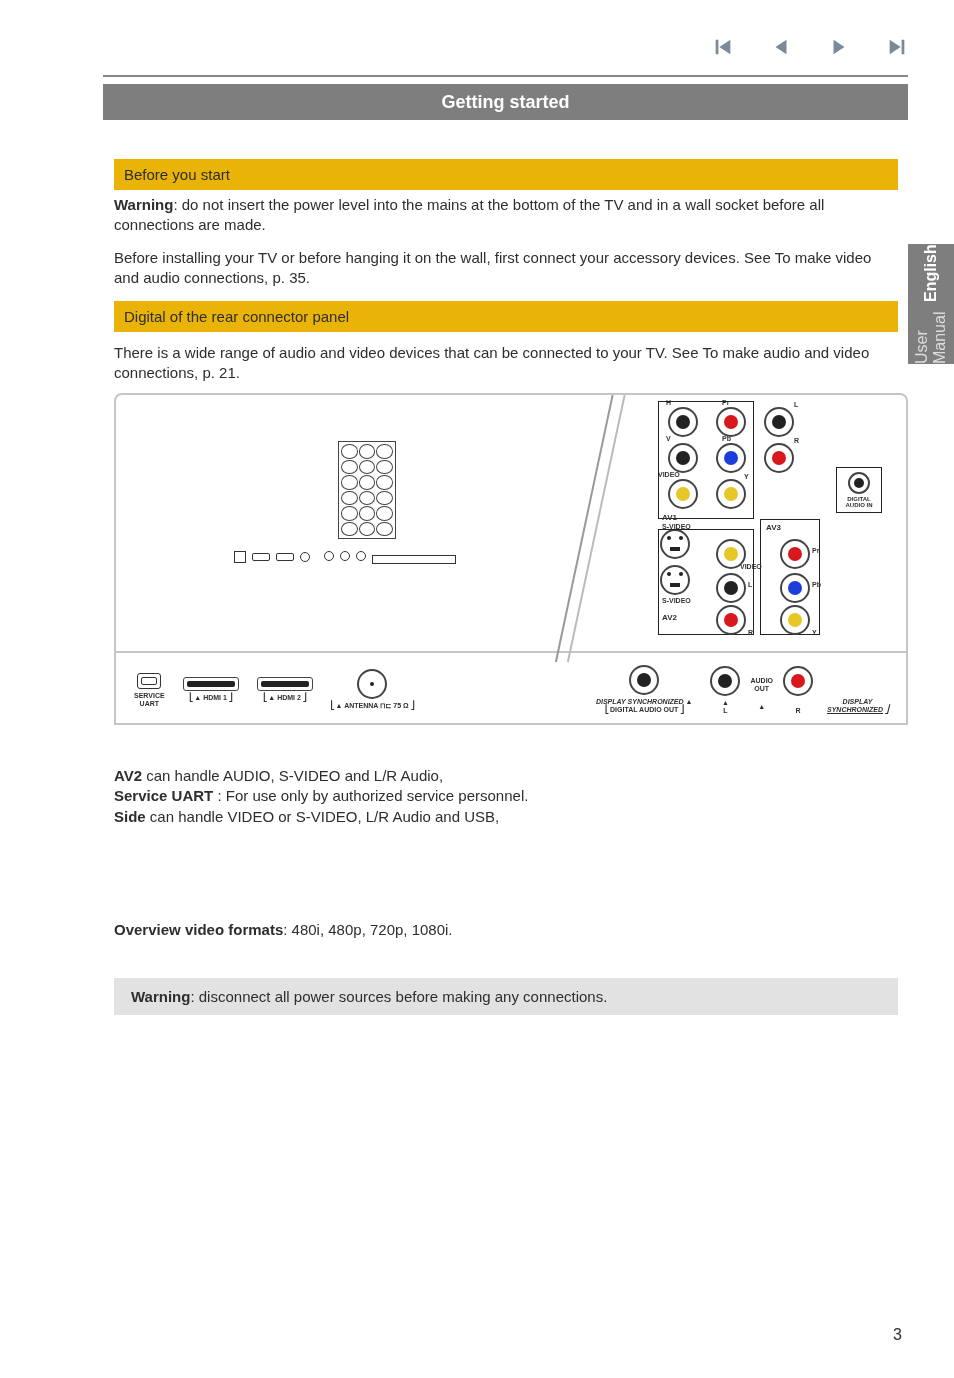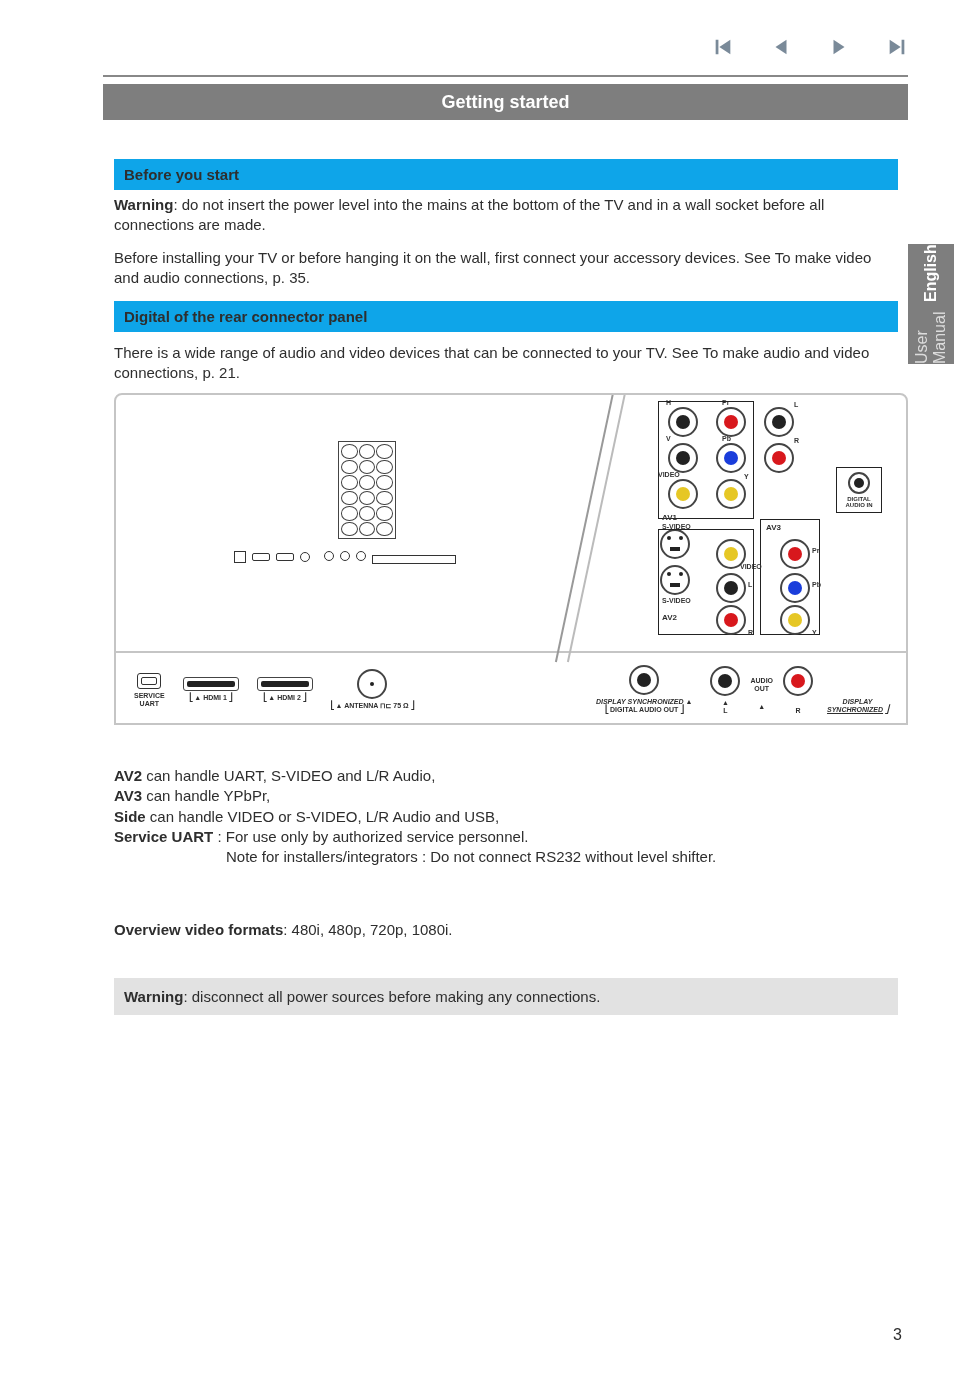--- a/index.html
+++ b/index.html
@@ -2,21 +2,21 @@
 <html><head>
 <meta charset="utf-8">
 <style>
 *{margin:0;padding:0;box-sizing:border-box}
 body{background:#fff;width:954px;height:1378px;font-family:Arial,Helvetica,sans-serif;color:#2e2e2e;position:relative}
 .nav{position:absolute;top:36px;right:46px;display:flex;gap:36px;align-items:center}
 .nav svg{width:22px;height:22px;fill:#7a8a99}
 .hr-top{position:absolute;top:75px;left:103px;right:46px;height:2px;background:#888}
 .title-band{position:absolute;top:84px;left:103px;right:46px;height:36px;background:#7e7e7e;color:#fff;display:flex;align-items:center;justify-content:center;font-weight:bold;font-size:18px}
 .section{position:absolute;left:114px;right:56px}
-.section-h{background:#0ea5e9;padding:7px 10px;font-weight:bold;font-size:15px}
+.section-h{background:#eab308;padding:7px 10px;font-weight:normal;font-size:15px}
 .s1{top:159px}
 .body{font-size:15px;line-height:1.35}
 .p1{position:absolute;top:195px;left:114px;right:56px}
 .p2{position:absolute;top:248px;left:114px;right:56px}
 .s2{top:301px}
 .p3{position:absolute;top:343px;left:114px;right:46px}
 .diagram{position:absolute;top:393px;left:114px;width:794px;height:332px;border:2px solid #c5c5c5;border-radius:8px 8px 0 0;overflow:hidden}
 .diagram-top{height:256px;position:relative;display:flex}
 .diagram-bot{height:76px;border-top:2px solid #c5c5c5;display:flex;align-items:center;padding:0 18px;gap:18px}
 .jackgrid{position:absolute;left:222px;top:46px;width:58px;height:98px;border:1px solid #444;background:#fff;display:grid;grid-template-columns:1fr 1fr 1fr;grid-template-rows:repeat(6,1fr);gap:1px;padding:2px}
@@ -57,21 +57,21 @@
 .botlab{font-size:7px;font-weight:bold;text-align:center;line-height:1.1}
 .botcol{display:flex;flex-direction:column;align-items:center;gap:3px}
 .uart{width:24px;height:16px;border:1.5px solid #333;border-radius:3px;position:relative}
 .uart::after{content:"";position:absolute;inset:3px;border:1px solid #333;border-radius:2px}
 .bracket{font-size:8px;letter-spacing:-1px}
 .conn-list{position:absolute;top:766px;left:114px;right:56px;font-size:15px;line-height:1.35}
 .conn-list p{margin:0}
 .conn-list b{font-weight:bold}
 .note-indent{padding-left:112px}
 .p4{position:absolute;top:920px;left:114px;right:56px}
-.warn2{position:absolute;top:978px;left:114px;right:56px;background:#e2e2e2;padding:10px 10px;font-size:15px}
+.warn2{position:absolute;top:978px;left:114px;right:56px;background:#e2e2e2;padding:10px 17px;font-size:15px}
 .side-tab{position:absolute;top:244px;right:0;width:46px;height:120px;background:#7e7e7e;color:#dcdcdc;writing-mode:vertical-rl;transform:rotate(180deg);display:flex;align-items:center;justify-content:center;font-size:16px;gap:6px}
 .side-tab .eng{color:#fff;font-weight:bold}
 .pagenum{position:absolute;bottom:34px;right:52px;font-size:16px}
 </style>
 </head>
 <body>
 
 <div class="nav">
   <svg viewBox="0 0 24 24">
       <path d="M4 4h3v16H4zM20 4v16L8 12z"></path>
@@ -266,25 +266,23 @@
       <div class="botlab"><br><span>R</span></div>
     </div>
     <div class="botcol" style="margin-left:-4px">
       <div style="height:30px"></div>
       <div class="botlab" style="font-style:italic"><span>DISPLAY</span><br><span style="text-decoration:underline">SYNCHRONIZED</span> <span class="bracket">⎦</span></div>
     </div>
   </div>
 </div>
 
 <div class="conn-list body">
-  <p><b>AV2</b><span> can handle UART, S-VIDEO and L/R Audio,</span></p>
-  <p><b>AV3</b><span> can handle YPbPr,</span></p>
+  <p><b>AV2</b><span> can handle AUDIO, S-VIDEO and L/R Audio,</span></p>
+  <p><b>Service UART</b><span> : For use only by authorized service personnel.</span></p>
   <p><b>Side</b><span> can handle VIDEO or S-VIDEO, L/R Audio and USB,</span></p>
-  <p><b>Service UART</b><span> : For use only by authorized service personnel.</span></p>
-  <p class="note-indent">Note for installers/integrators : Do not connect RS232 without level shifter.</p>
 </div>
 
 <div class="body p4">
   <b>Overview video formats</b><span>: 480i, 480p, 720p, 1080i.</span>
 </div>
 
 <div class="warn2">
   <b>Warning</b><span>: disconnect all power sources before making any connections.</span>
 </div>
 

